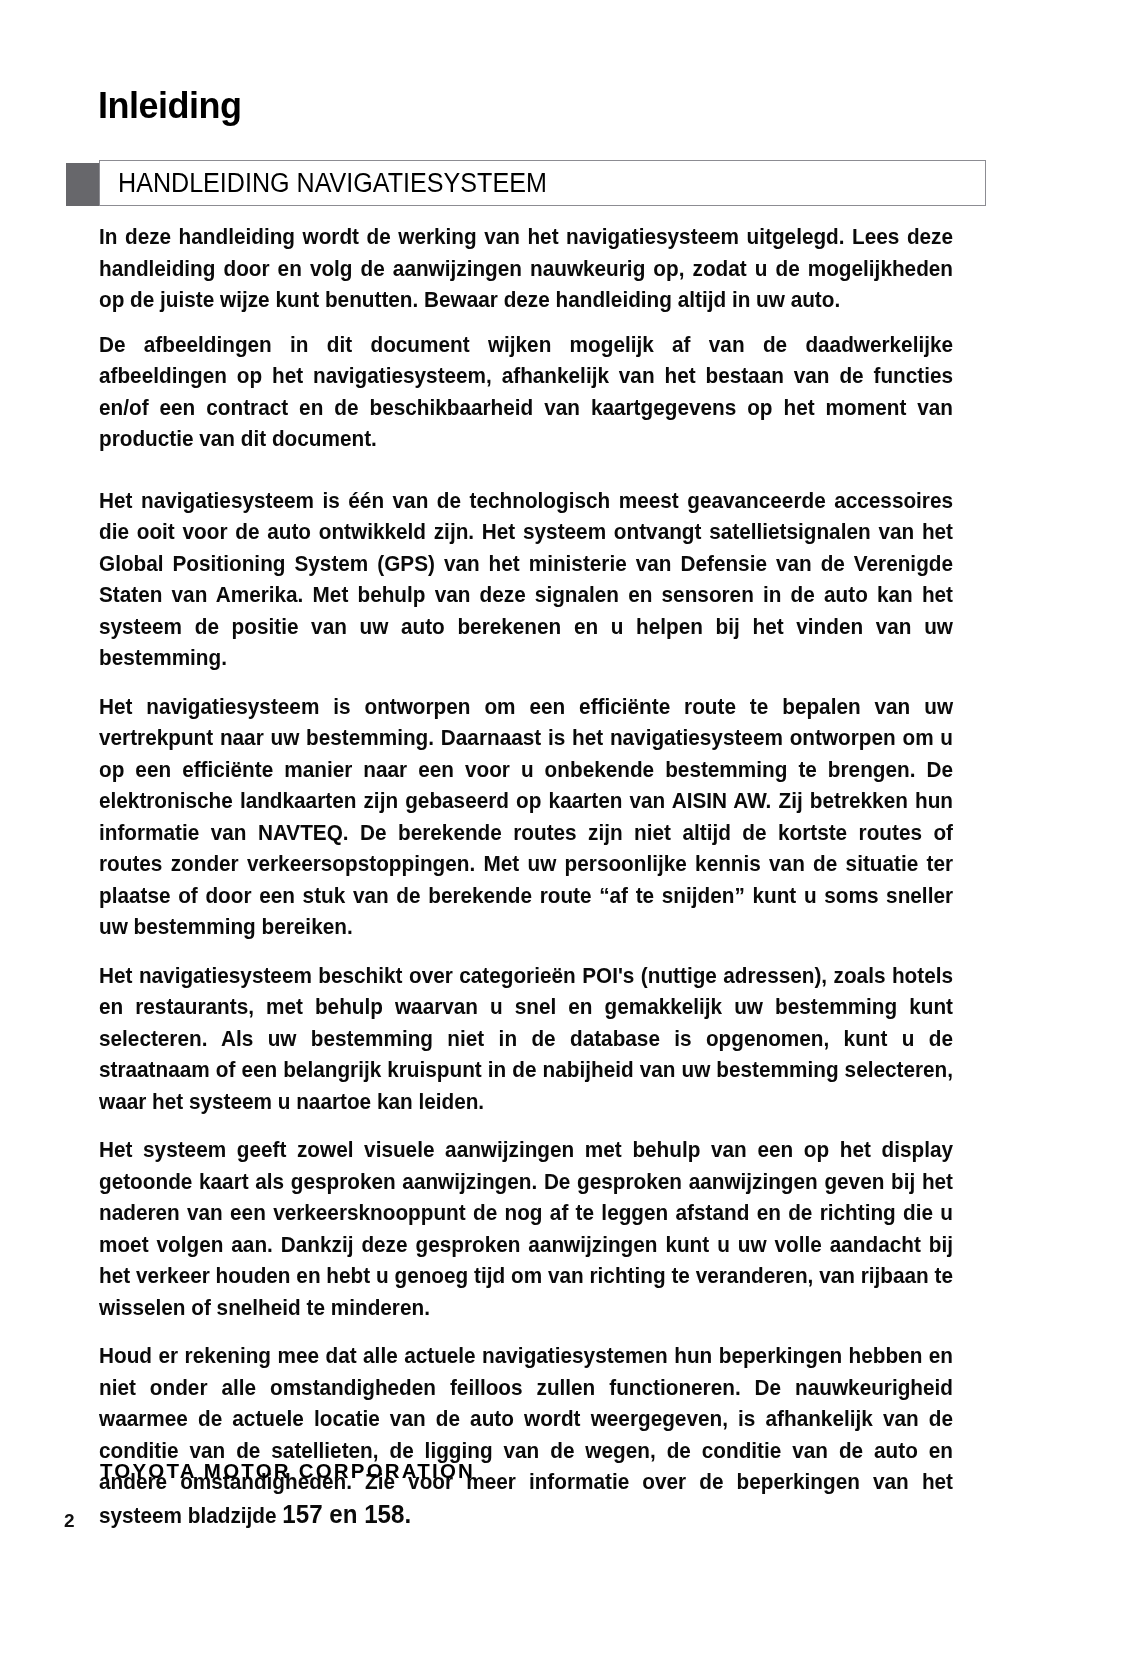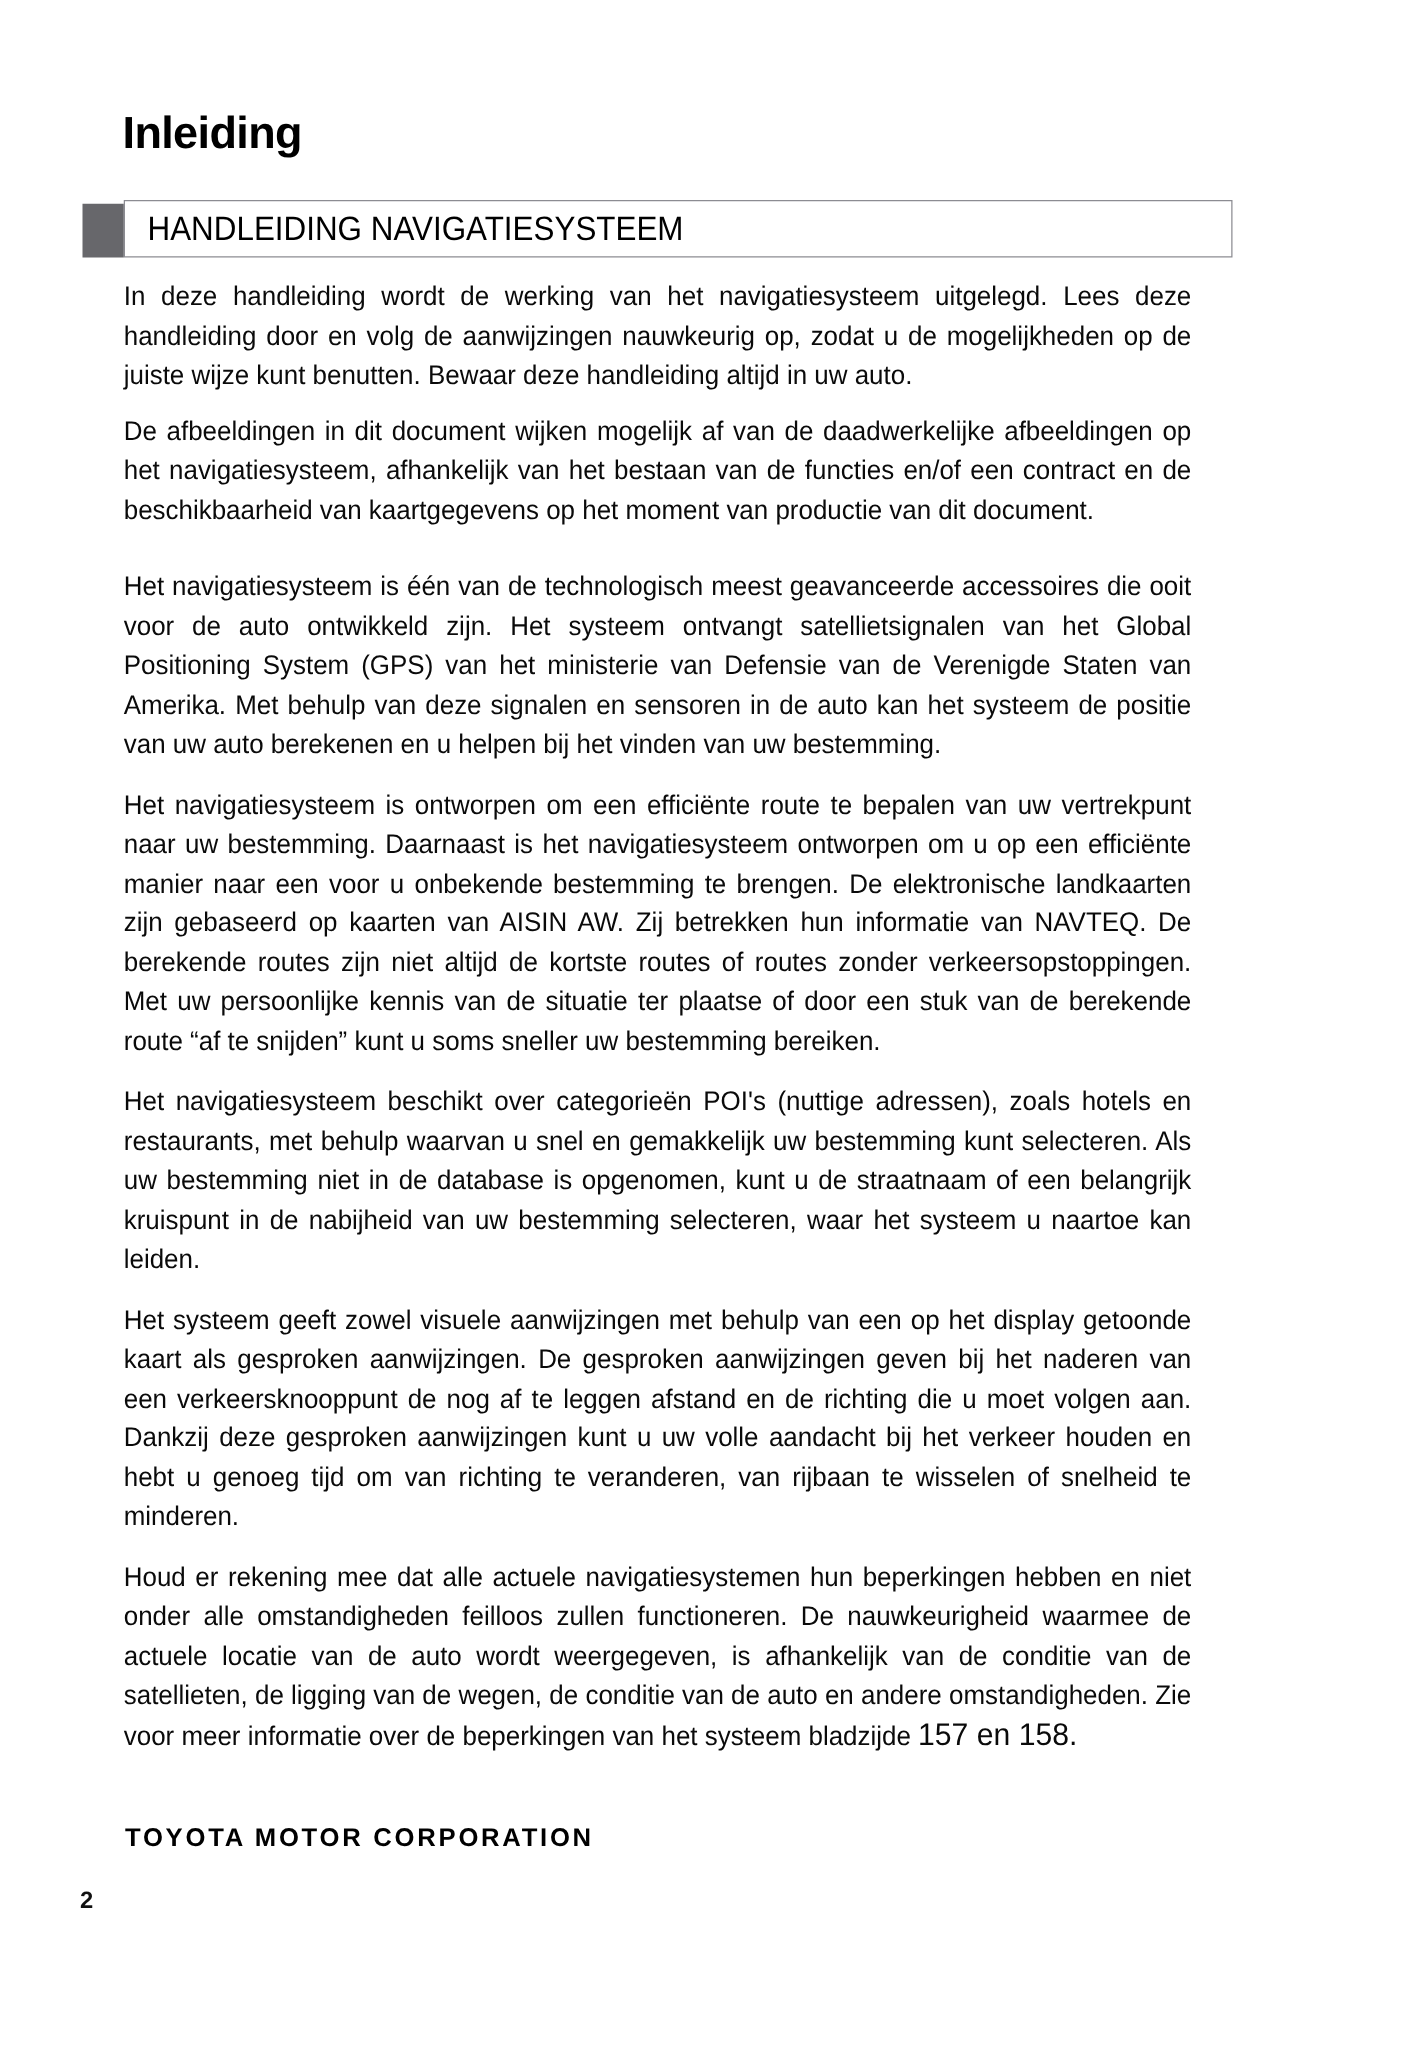--- a/index.html
+++ b/index.html
@@ -82,20 +82,21 @@
     color: #000;
     white-space: nowrap;
     transform: scaleX(0.93);
     transform-origin: left center;
   }
 
   
   .body-block {
     padding-left: 33px;
     padding-right: 2px;
+    font-weight: bold;
   }
   p.para {
     margin: 0 0 13px 0;
     font-size: 21.5px;
     line-height: 31.5px;
     text-align: justify;
     text-justify: inter-word;
     color: #0a0a0a;
     transform: scaleX(0.965);
     transform-origin: left top;

